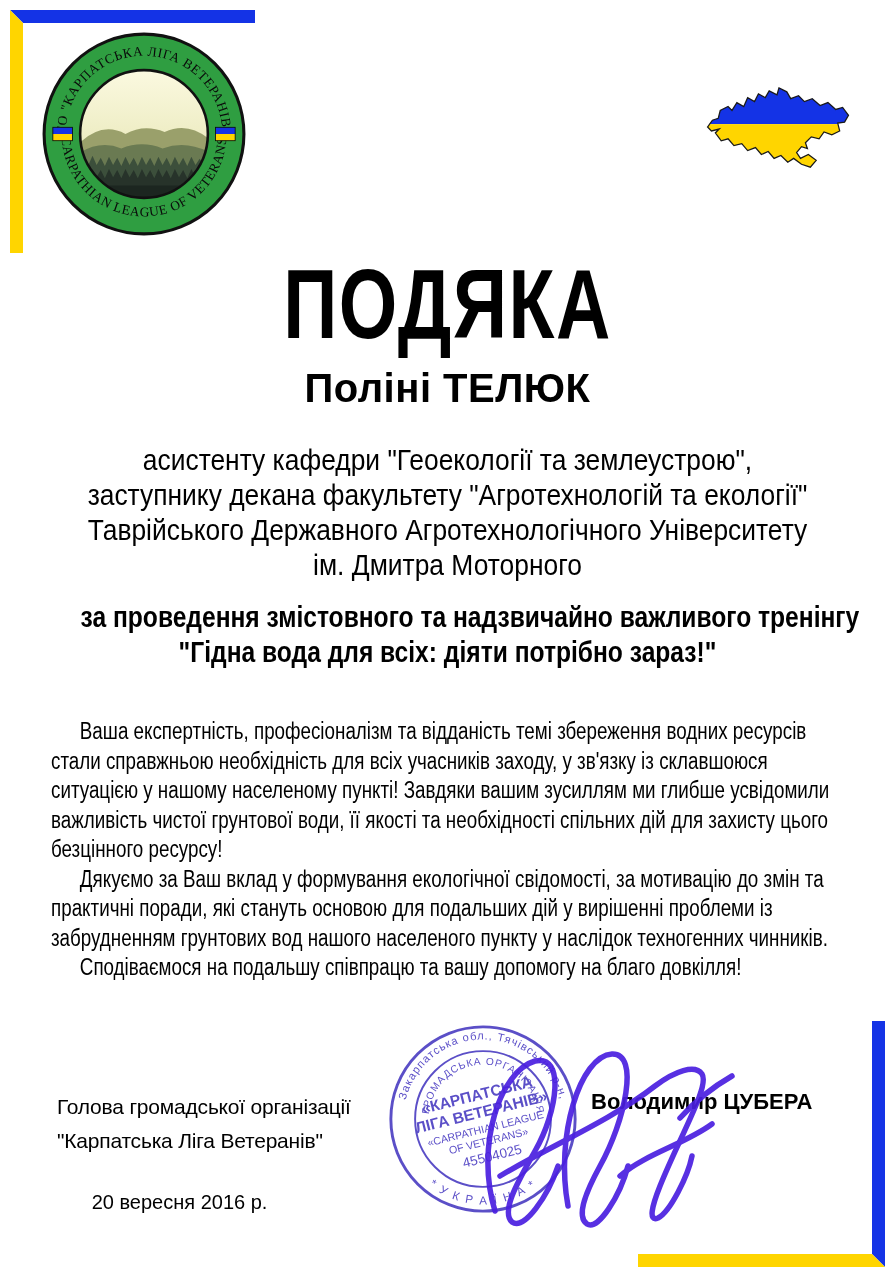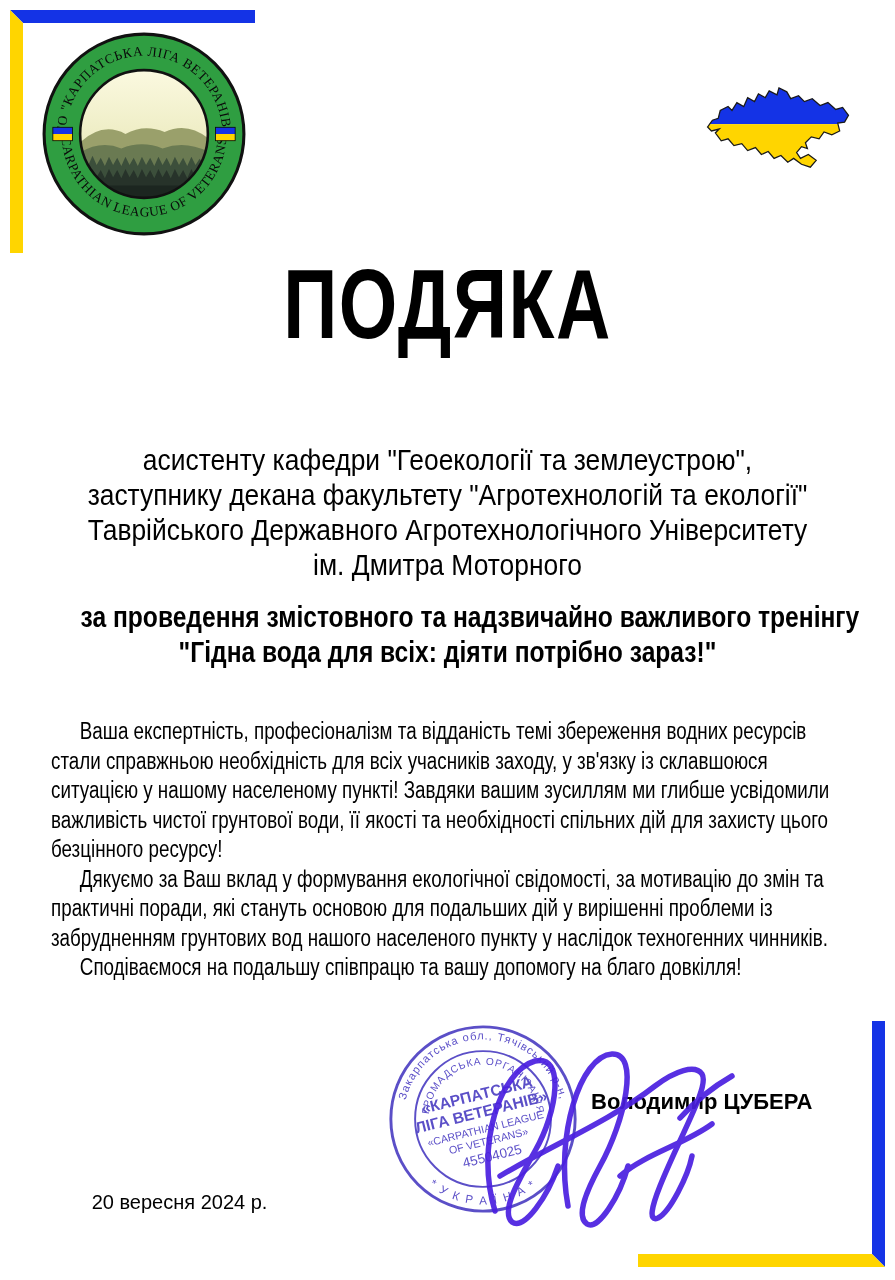--- a/index.html
+++ b/index.html
@@ -93,20 +93,21 @@
     </defs>
     <g clip-path="url(#ua)">
       <rect x="0" y="0" width="150" height="42" style="fill:var(--flag-blue)"></rect>
       <rect x="0" y="42" width="150" height="53" style="fill:var(--flag-yellow)"></rect>
     </g>
     <path d="M3,45 L8,38 14,36 16,28 24,24 28,28 33,20 40,24 44,15 51,19 55,11 62,15 66,8 74,12 76,5 84,9 88,16 96,13 102,19 110,16 118,23 126,20 134,27 141,25 147,33 143,40 136,41 138,49 130,53 122,50 117,57 109,55 103,61 105,67 99,65 94,71 98,77 106,73 114,79 108,86 99,83 91,77 85,81 78,74 71,77 65,70 58,73 52,66 44,69 38,62 30,64 24,57 17,59 11,51 15,47 7,49 Z" fill="none" stroke="#1a1a1a" stroke-width="1.3"></path>
   </svg>
 
   <div class="abs title">ПОДЯКА</div>
 
+  <div class="abs recipient">Поліні ТЕЛЮК</div>
 
   <div class="abs desc">
     <div>асистенту кафедри "Геоекології та землеустрою",</div>
     <div>заступнику декана факультету "Агротехнологій та екології"</div>
     <div>Таврійського Державного Агротехнологічного Університету</div>
     <div>ім. Дмитра Моторного</div>
   </div>
 
   <div class="abs reason">
     <div>за проведення змістовного та надзвичайно важливого тренінгу</div>
@@ -114,21 +115,25 @@
   </div>
 
   <div class="abs bodytext">
     <div class="bodytext-inner">
       <p>Ваша експертність, професіоналізм та відданість темі збереження водних ресурсів стали справжньою необхідність  для всіх учасників заходу, у зв'язку із склавшоюся ситуацією у нашому населеному пункті! Завдяки вашим зусиллям ми глибше усвідомили важливість чистої грунтової води, її якості та необхідності спільних дій для захисту цього безцінного ресурсу!</p>
       <p>Дякуємо за Ваш вклад у формування екологічної свідомості, за мотивацію до змін та практичні поради, які стануть основою для подальших дій у вирішенні проблеми із забрудненням грунтових вод нашого населеного пункту у наслідок техногенних чинників.</p>
       <p>Сподіваємося на подальшу співпрацю та вашу допомогу на благо довкілля!</p>
     </div>
   </div>
 
-  <div class="abs date">20 вересня 2024 р.</div>
+  <div class="abs signer">
+    <div>Голова громадської організації</div>
+    <div>"Карпатська Ліга Ветеранів"</div>
+  </div>
+  <div class="abs date">20 вересня 2016 р.</div>
   <div class="abs signer-name">Володимир ЦУБЕРА</div>
 
   <svg class="abs stamp" width="194" height="194" viewBox="0 0 200 200">
     <defs>
       <path id="sArcT" d="M 100,100 m -82,0 a 82,82 0 1 1 164,0" fill="none"></path>
       <path id="sArcB" d="M 100,100 m -88,0 a 88,88 0 1 0 176,0" fill="none"></path>
       <path id="sArcIn" d="M 100,100 m -56,0 a 56,56 0 1 1 112,0" fill="none"></path>
     </defs>
     <g opacity="0.9">
       <circle cx="100" cy="100" r="95" fill="none" style="stroke:var(--stamp-ink)" stroke-width="3"></circle>

